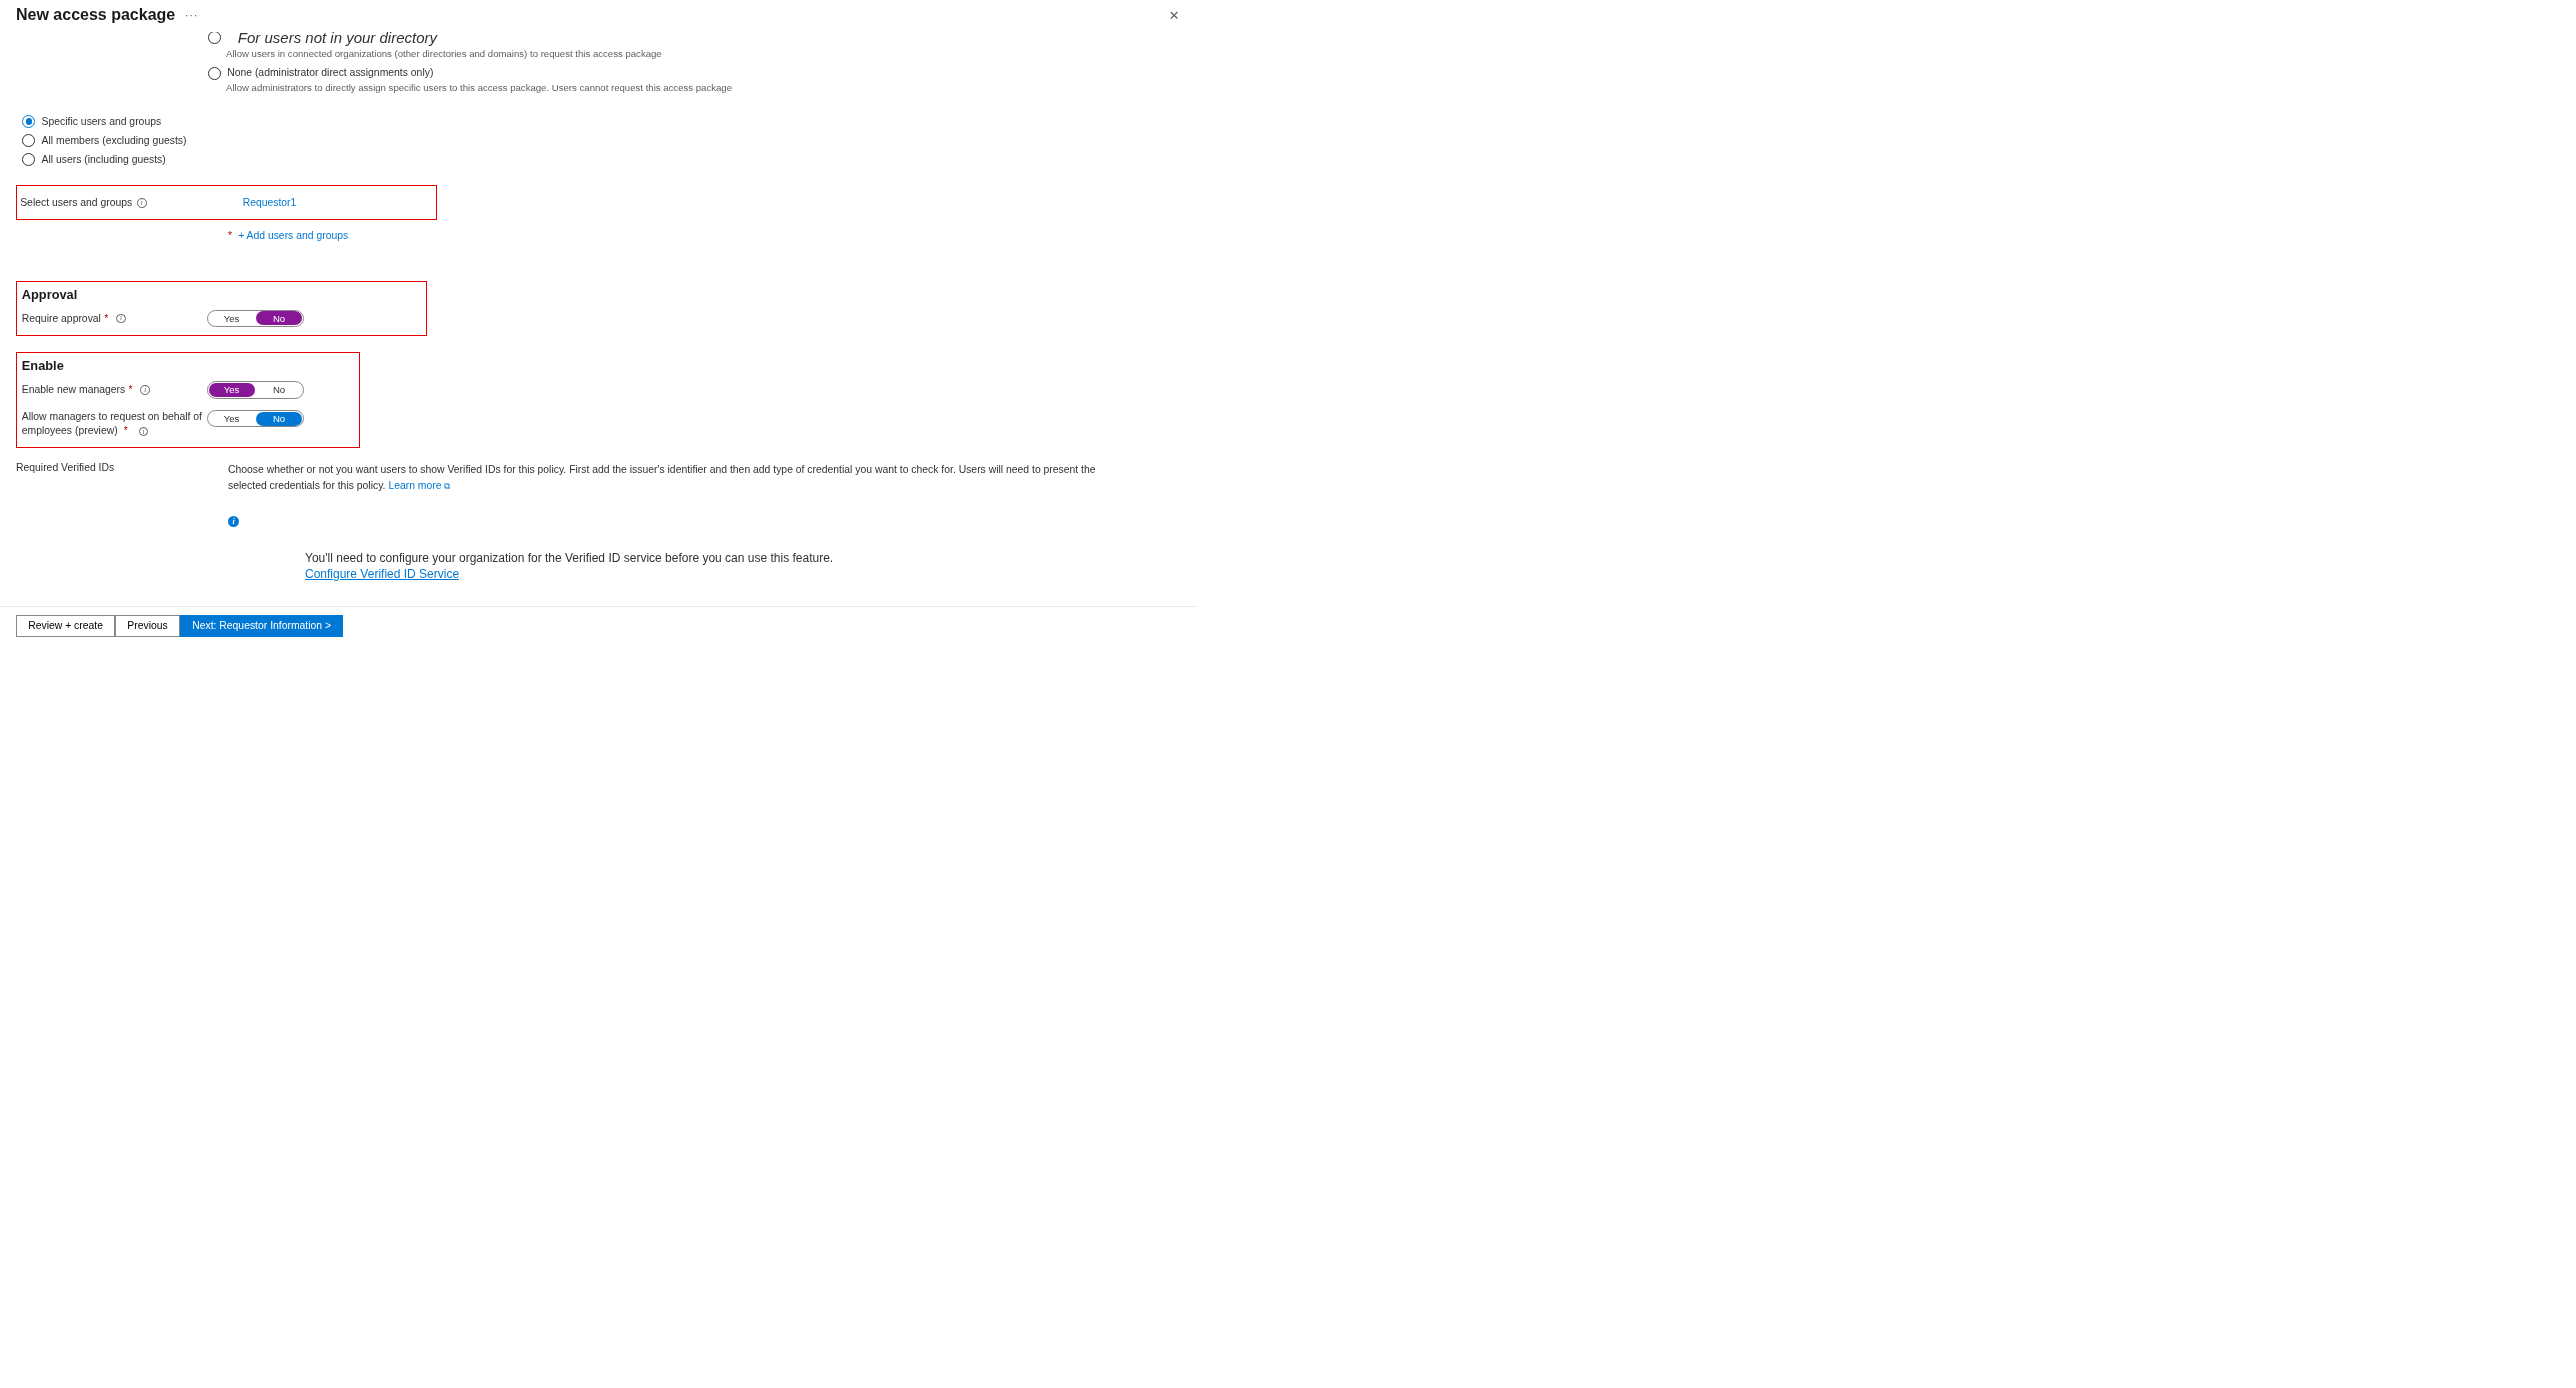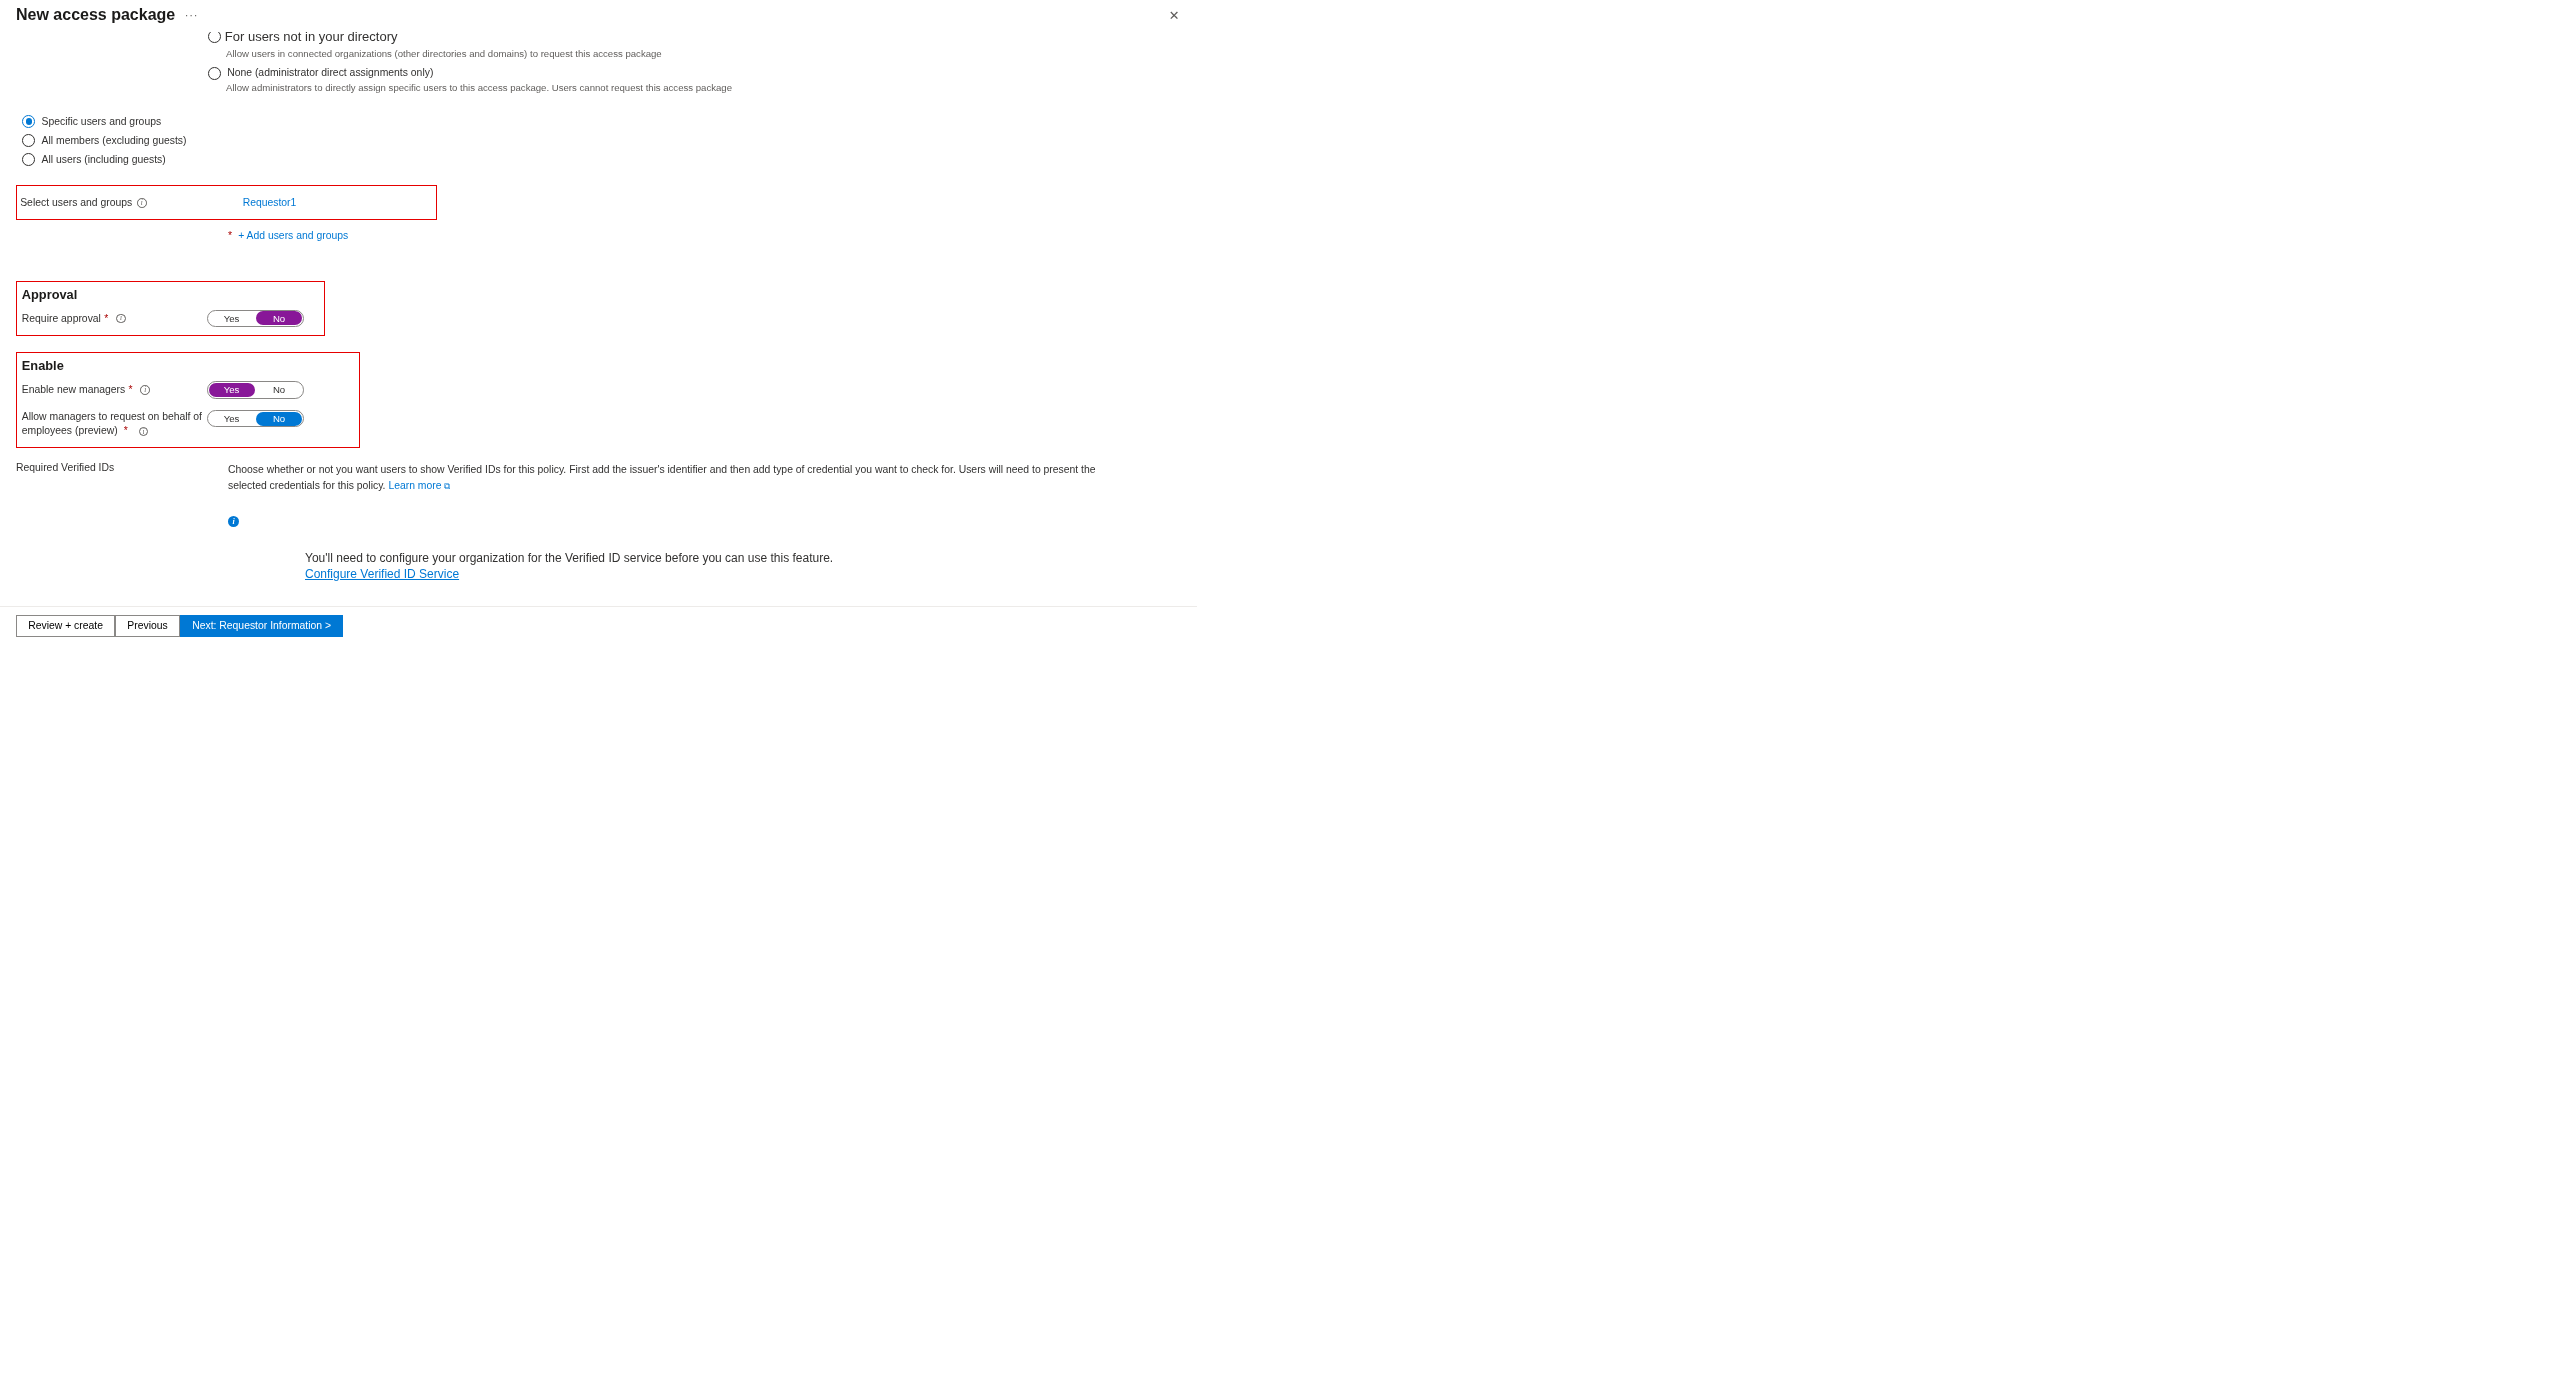--- a/index.html
+++ b/index.html
@@ -167,21 +167,21 @@
     }
 
     .section-heading {
       font-size: 12.8px;
       font-weight: 600;
       color: #1b1a19;
     }
 
     .red-box-2 {
       margin-top: 40px;
-      width: 309px;
+      width: 411px;
       padding: 4.8px 4.8px 8px 4.8px;
     }
     .field-row {
       display: flex;
       align-items: center;
       margin-top: 8px;
     }
     .field-label {
       font-size: 10.4px;
       color: #323130;
@@ -343,21 +343,21 @@
   <span class="header-dots">···</span>
   <button class="close-btn">✕</button>
 </div>
 
 <div class="content">
   <div class="scroll-area">
 
     <div style="position:relative; height:14.4px; overflow:hidden;">
       <div style="position:absolute; top:-3.2px; left:192px; display:flex; align-items:center;">
         <span class="radio-empty"></span>
-        <span style="margin-left:4px; font-size:13px;">For users not in your directory</span>
+        <span style="margin-left:17px; font-size:15px;font-style:italic;">For users not in your directory</span>
       </div>
     </div>
     <div class="partial-desc">Allow users in connected organizations (other directories and domains) to request this access package</div>
 
     <div class="radio-row-full">
       <span class="radio-empty"></span>
       <span class="label">None (administrator direct assignments only)</span>
     </div>
     <div class="desc-line">Allow administrators to directly assign specific users to this access package. Users cannot request this access package</div>
 

